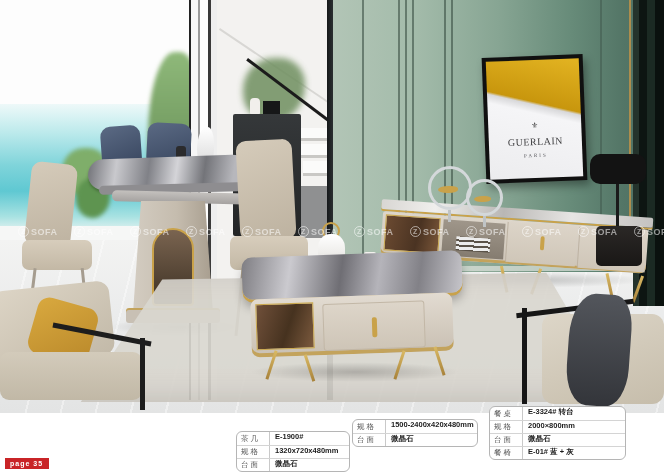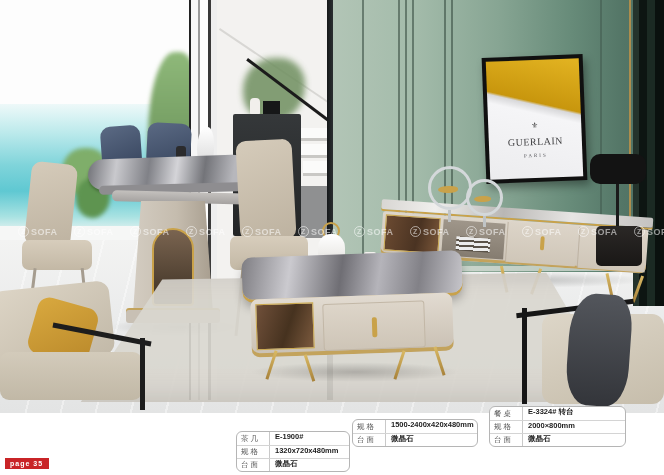--- a/index.html
+++ b/index.html
@@ -372,16 +372,20 @@
       <span class="spec-value">E-3324# 转台</span>
     </div>
     <div class="spec-row">
       <span class="spec-label">规 格</span>
       <span class="spec-value dim">2000×800mm</span>
     </div>
     <div class="spec-row">
       <span class="spec-label">台 面</span>
       <span class="spec-value dim">微晶石</span>
     </div>
+    <div class="spec-row">
+      <span class="spec-label">餐 椅</span>
+      <span class="spec-value">E-01# 蓝 + 灰</span>
+    </div>
   </div>
 
   <div id="page-badge">page 35</div>
 </div>
 
 </body></html>

